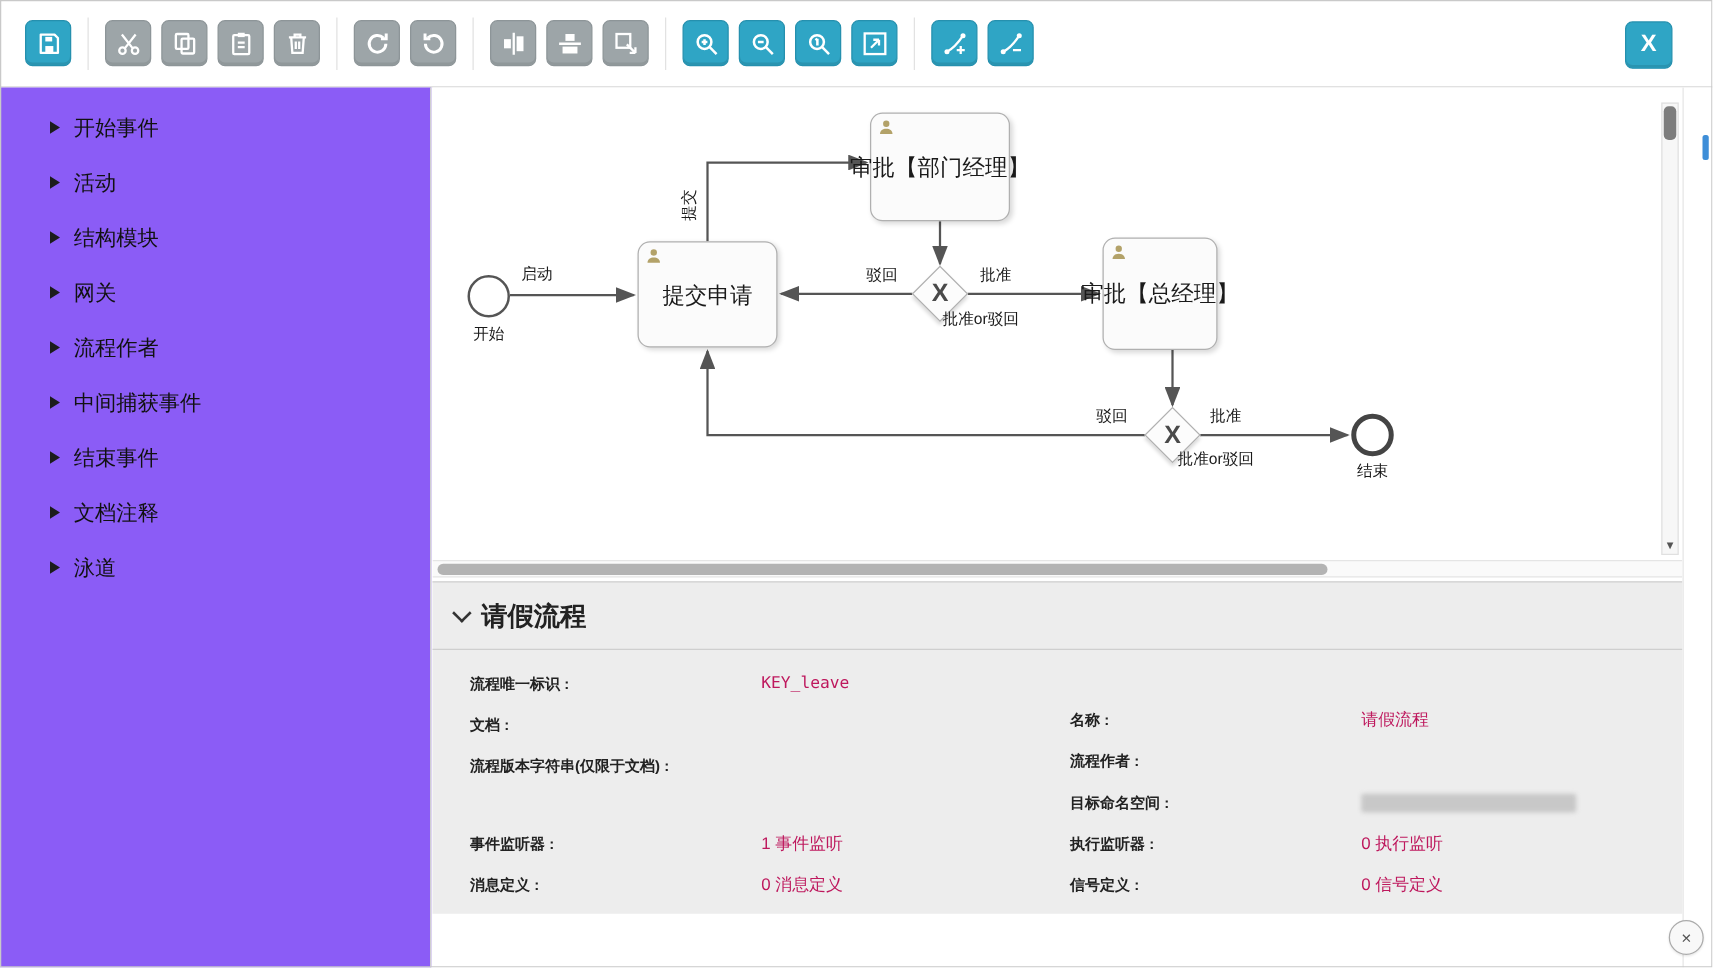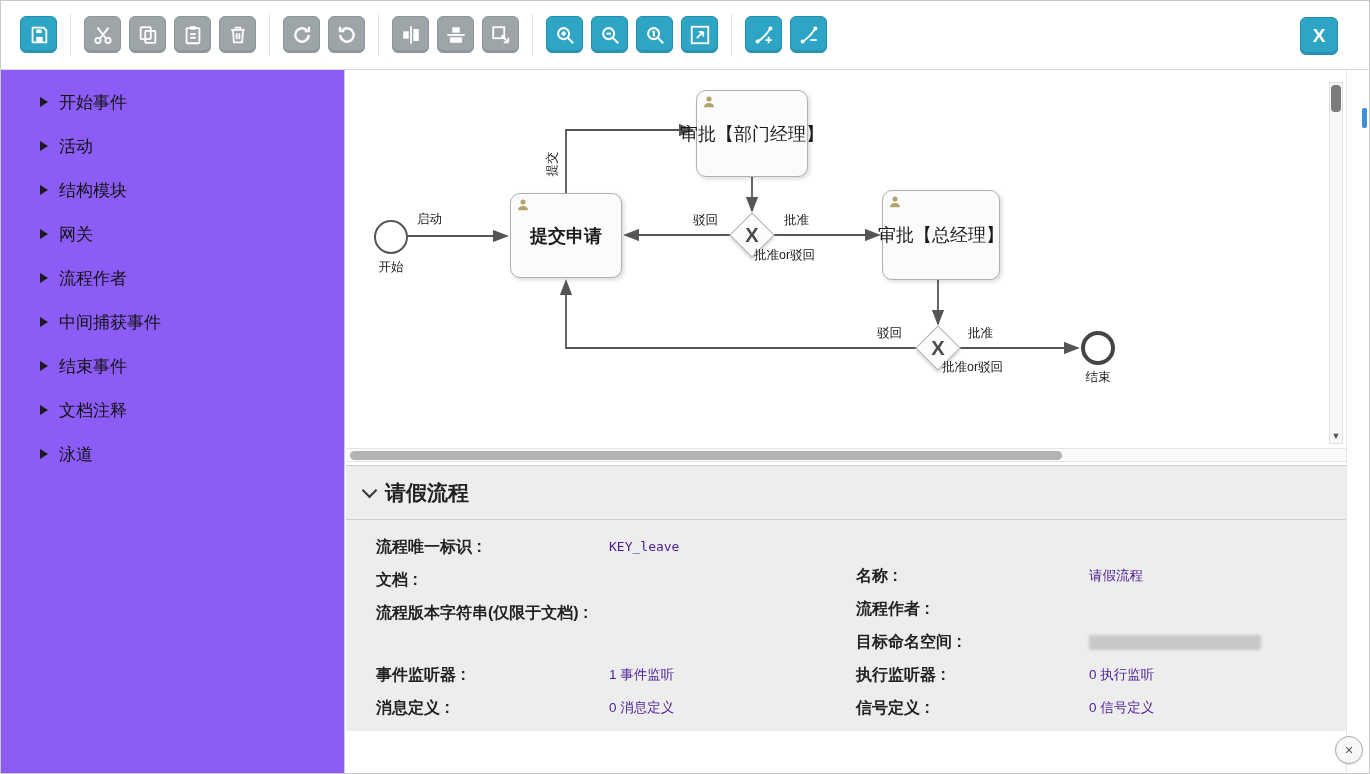--- a/index.html
+++ b/index.html
@@ -61,22 +61,22 @@
     border-top:1px solid #cfcfcf;box-sizing:border-box;}
   .props-header{height:53px;display:flex;align-items:center;padding-left:16px;border-bottom:1px solid #cfcfcf;cursor:pointer;}
   .chev{width:9px;height:9px;border-left:2px solid #333;border-bottom:2px solid #333;
     transform:rotate(-45deg);display:inline-block;margin:-4px 10px 0 2px;}
   .props-title{font-family:"Liberation Serif","DejaVu Serif",serif;font-size:21px;font-weight:bold;color:#222;}
   .props-body{display:flex;padding:18px 0 0 30px;}
   .pcol{width:480px;}
   .pcol:last-child{width:460px;margin-top:29px;}
   .prow{display:flex;align-items:flex-start;min-height:33px;}
   .prow.tall{min-height:62px;}
-  .plabel{width:233px;padding-right:8px;box-sizing:border-box;font-weight:bold;font-size:16px;color:#222;line-height:18px;}
-  .pvalue{font-size:13.5px;color:#4c1d95;line-height:18px;cursor:pointer;}
+  .plabel{width:233px;padding-right:8px;box-sizing:border-box;font-weight:bold;font-size:12px;color:#222;line-height:18px;}
+  .pvalue{font-size:13.5px;color:#be185d;line-height:18px;cursor:pointer;}
   .pvalue.mono{font-family:"DejaVu Sans Mono","Liberation Mono",monospace;font-size:13px;}
   .pvalue.redacted{width:172px;height:15px;background:#c8c8c8;filter:blur(1.5px);border-radius:2px;margin-top:2px;}
 
   
   .gutter{position:absolute;right:0;top:70px;width:23px;bottom:0;background:#fff;border-left:1px solid #e6e6e6;}
   .gutter-marker{position:absolute;right:3px;top:38px;width:5px;height:20px;background:#3e8ed8;border-radius:2px;}
   .corner-close{position:absolute;right:7px;bottom:10px;width:26px;height:26px;border-radius:50%;
     border:1px solid #ababab;background:#f8f8f8;display:flex;align-items:center;justify-content:center;
     font-size:14px;color:#555;cursor:pointer;z-index:60;box-shadow:0 1px 2px rgba(0,0,0,.1);}
 </style>
@@ -305,41 +305,41 @@
       <path d="M428 165 H533" marker-end="url(#arr)"></path>
       <path d="M592 210 V254" marker-end="url(#arr)"></path>
       <path d="M570 278 H220 V211" marker-end="url(#arr)"></path>
       <path d="M614 278 H732" marker-end="url(#arr)"></path>
     </g>
   </svg>
 
   <div class="circle start" style="left:28px;top:150px;"></div>
   <div class="nlabel" style="left:23px;top:189px;width:44px;">开始</div>
 
-  <div class="task" style="left:164px;top:123px;width:112px;height:85px;font-weight:bold;">
+  <div class="task" style="left:164px;top:123px;width:112px;height:85px;">
     <span class="person">
         <svg viewBox="0 0 16 16">
           <circle cx="8" cy="4.6" r="2.9" fill="#b3a269"></circle>
           <path d="M2.3 14c0-3.2 2.6-4.8 5.7-4.8s5.7 1.6 5.7 4.8z" fill="#b3a269"></path>
         </svg>
       </span>
     <span>提交申请</span>
   </div>
 
   <div class="task" style="left:350px;top:20px;width:112px;height:87px;">
     <span class="person">
         <svg viewBox="0 0 16 16">
           <circle cx="8" cy="4.6" r="2.9" fill="#b3a269"></circle>
           <path d="M2.3 14c0-3.2 2.6-4.8 5.7-4.8s5.7 1.6 5.7 4.8z" fill="#b3a269"></path>
         </svg>
       </span>
     <span>审批【部门经理】</span>
   </div>
 
-  <div class="task" style="left:536px;top:120px;width:118px;height:90px;">
+  <div class="task" style="left:536px;top:120px;width:92px;height:90px;">
     <span class="person">
         <svg viewBox="0 0 16 16">
           <circle cx="8" cy="4.6" r="2.9" fill="#b3a269"></circle>
           <path d="M2.3 14c0-3.2 2.6-4.8 5.7-4.8s5.7 1.6 5.7 4.8z" fill="#b3a269"></path>
         </svg>
       </span>
     <span>审批【总经理】</span>
   </div>
 
   <div class="gw" style="left:390px;top:149px;"></div>

